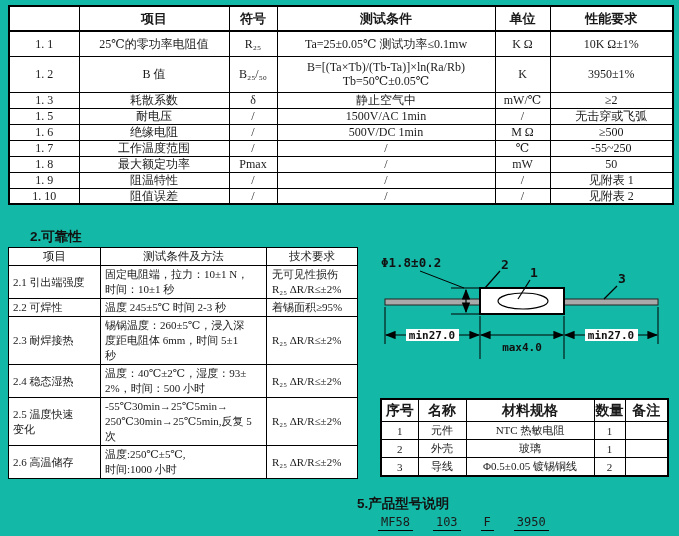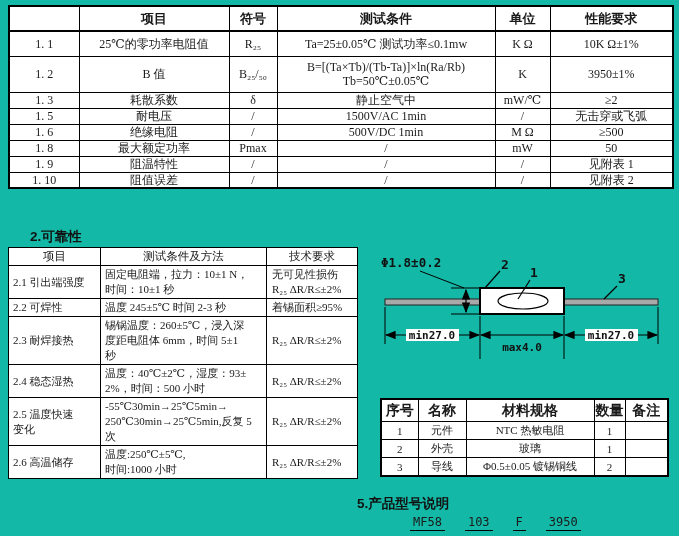--- a/index.html
+++ b/index.html
@@ -36,21 +36,21 @@
   .hd-model{left:357px;top:495px;}
 
   
   .diagram{position:absolute;left:363px;top:246px;}
   .diagram text{fill:#111;}
   .dimtxt{font:bold 11px "DejaVu Sans Mono",monospace;}
   .phitxt{font:bold 12.5px "DejaVu Sans Mono",monospace;}
   .callout{font:bold 13px "DejaVu Sans Mono",monospace;}
 
   
-  .model{position:absolute;left:378px;top:515px;font:12px "DejaVu Sans Mono",monospace;margin-left:32px;}
+  .model{position:absolute;left:378px;top:515px;font:12px "DejaVu Sans Mono",monospace;}
   .model span{display:inline-block;border-bottom:1px solid #000;padding:0 3px 1px 3px;margin-right:20px;}
 </style>
 </head>
 <body>
 
 <div class="page">
 
   <table class="spec">
     <colgroup>
         <col style="width:70px">
@@ -106,20 +106,28 @@
         </tr>
       <tr>
           <td>1. 6</td>
           <td>绝缘电阻</td>
           <td>/</td>
           <td class="pre">500V/DC 1min</td>
           <td>M Ω</td>
           <td>≥500</td>
         </tr>
       <tr>
+          <td>1. 7</td>
+          <td>工作温度范围</td>
+          <td>/</td>
+          <td class="pre">/</td>
+          <td>℃</td>
+          <td>-55~250</td>
+        </tr>
+      <tr>
           <td>1. 8</td>
           <td>最大额定功率</td>
           <td>Pmax</td>
           <td class="pre">/</td>
           <td>mW</td>
           <td>50</td>
         </tr>
       <tr>
           <td>1. 9</td>
           <td>阻温特性</td>

